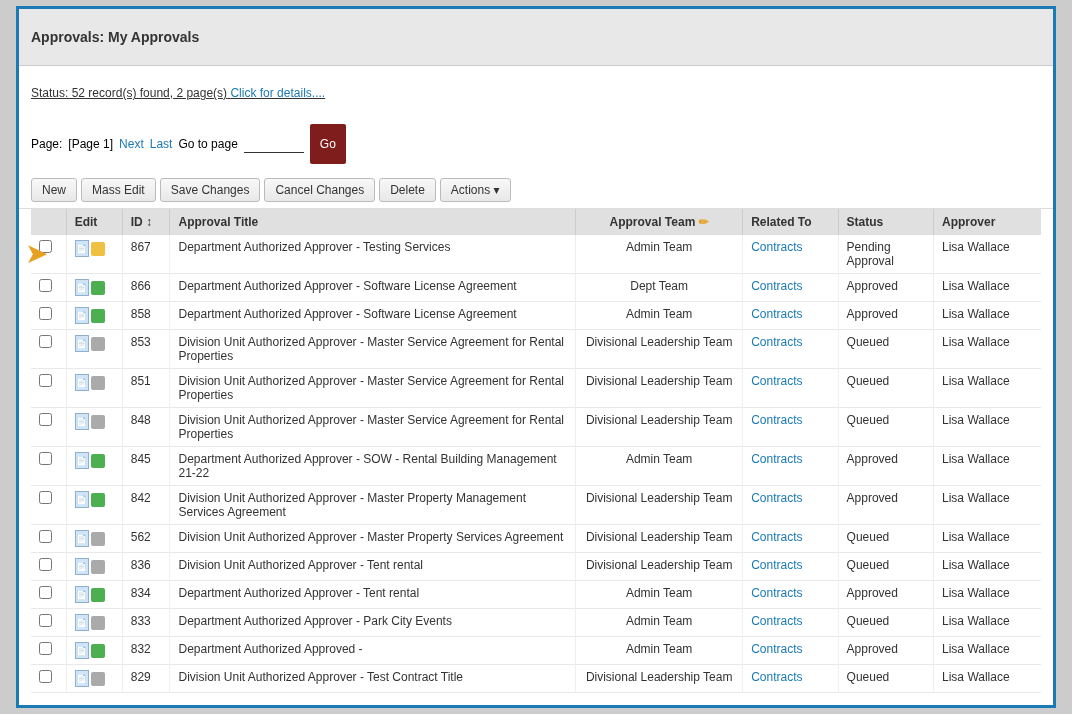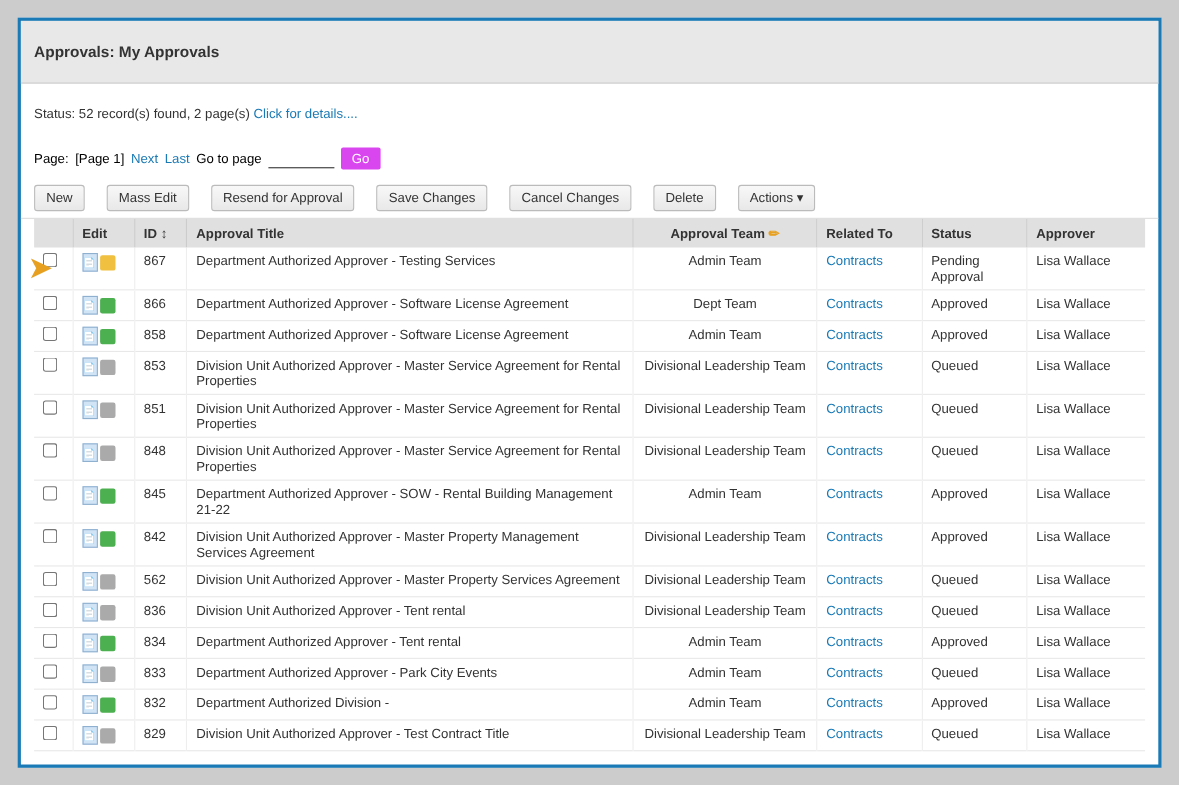--- a/index.html
+++ b/index.html
@@ -18,20 +18,21 @@
       font-size: 14px;
       font-weight: bold;
       color: #333;
       border-bottom: 1px solid #ccc;
     }
 
     .status-bar {
       padding: 20px 12px;
       font-size: 12px;
       color: #333;
+      text-decoration: underline;
     }
 
     .status-bar a {
       color: #1a7ab5;
       text-decoration: none;
     }
 
     .page-nav {
       padding: 4px 12px 8px 12px;
       display: flex;
@@ -49,40 +50,40 @@
     .page-input {
       border: none;
       border-bottom: 1px solid #333;
       width: 60px;
       font-size: 12px;
       outline: none;
       padding: 1px 2px;
     }
 
     .go-btn {
-      background: #d946ef;
+      background: #7f1d1d;
       color: white;
       border: none;
-      padding: 3px 10px;
+      padding: 13px 10px;
       font-size: 12px;
       cursor: pointer;
       border-radius: 2px;
     }
 
     .toolbar {
       padding: 6px 12px;
       display: flex;
       align-items: center;
       justify-content: space-between;
       border-bottom: 1px solid #ddd;
     }
 
     .toolbar-left {
       display: flex;
-      gap: 20px;
+      gap: 4px;
       align-items: center;
     }
 
     .toolbar-right {
       display: flex;
       gap: 4px;
       align-items: center;
     }
 
     .btn {
@@ -209,21 +210,20 @@
     <a href="#">Last</a>
     <span>Go to page</span>
     <input class="page-input" type="text" style="">
     <button class="go-btn">Go</button>
   </div>
 
   <div class="toolbar">
     <div class="toolbar-left">
       <button class="btn">New</button>
       <button class="btn">Mass Edit</button>
-      <button class="btn">Resend for Approval</button>
       <button class="btn">Save Changes</button>
       <button class="btn">Cancel Changes</button>
       <button class="btn">Delete</button>
       <button class="btn"><span>Actions</span> ▾</button>
     </div>
   </div>
 
   <div class="table-container">
     <div class="arrow-indicator">➤</div>
     <table>
@@ -448,21 +448,21 @@
     <td class="col-check">
       <input type="checkbox" style="">
     </td>
     <td class="col-edit">
       <div class="edit-icons">
         <span class="icon-doc" title="View">📄</span>
         <span style="display:inline-block;width:14px;height:14px;background:#4caf50;border-radius:2px;vertical-align:middle;"></span>
       </div>
     </td>
     <td class="col-id">832</td>
-    <td class="col-title">Department Authorized Division -</td>
+    <td class="col-title">Department Authorized Approved -</td>
     <td class="col-team">Admin Team</td>
     <td class="col-related"><a href="#" class="contracts-link">Contracts</a></td>
     <td class="col-status">Approved</td>
     <td class="col-approver">Lisa Wallace</td>
   </tr>
           <tr>
     <td class="col-check">
       <input type="checkbox" style="">
     </td>
     <td class="col-edit">

